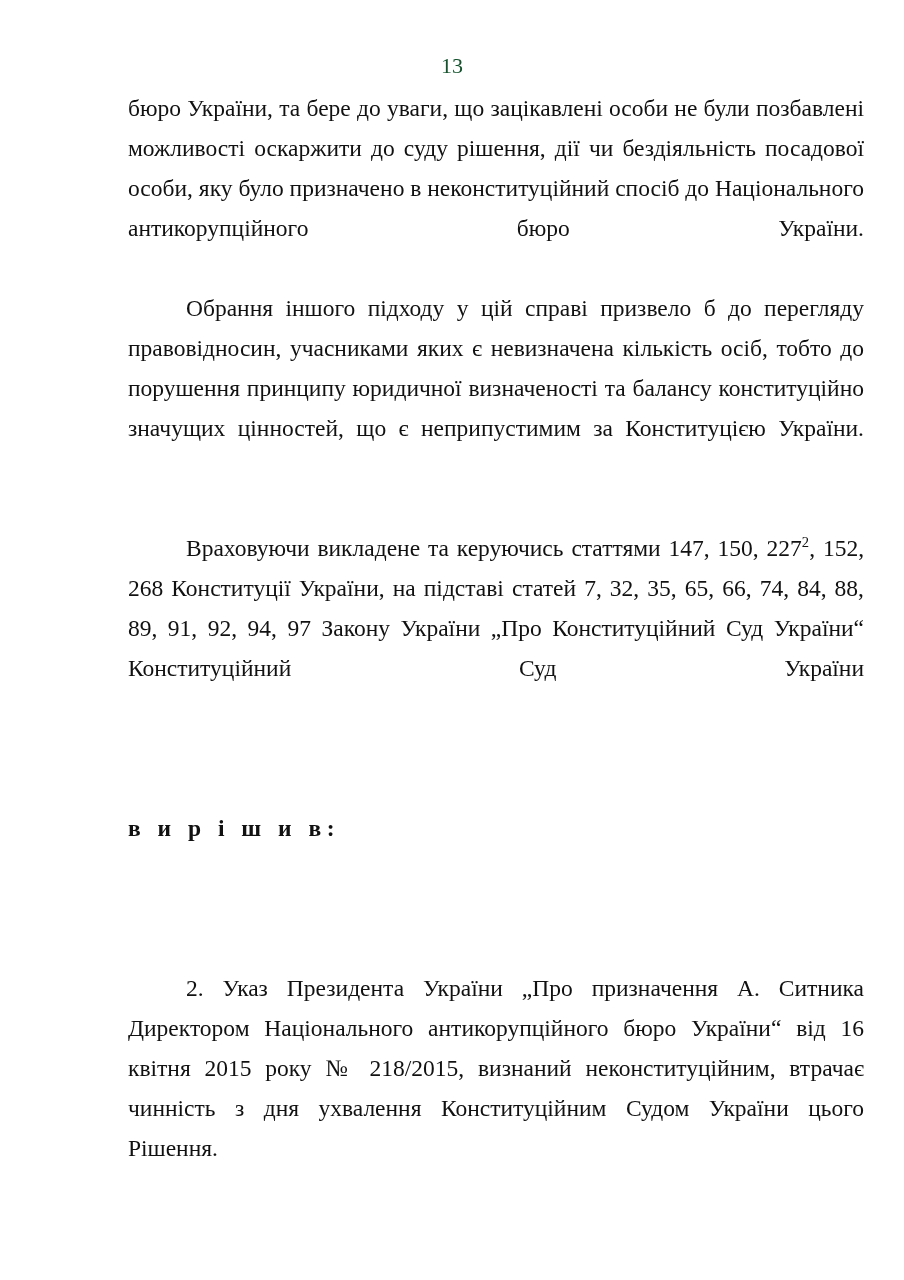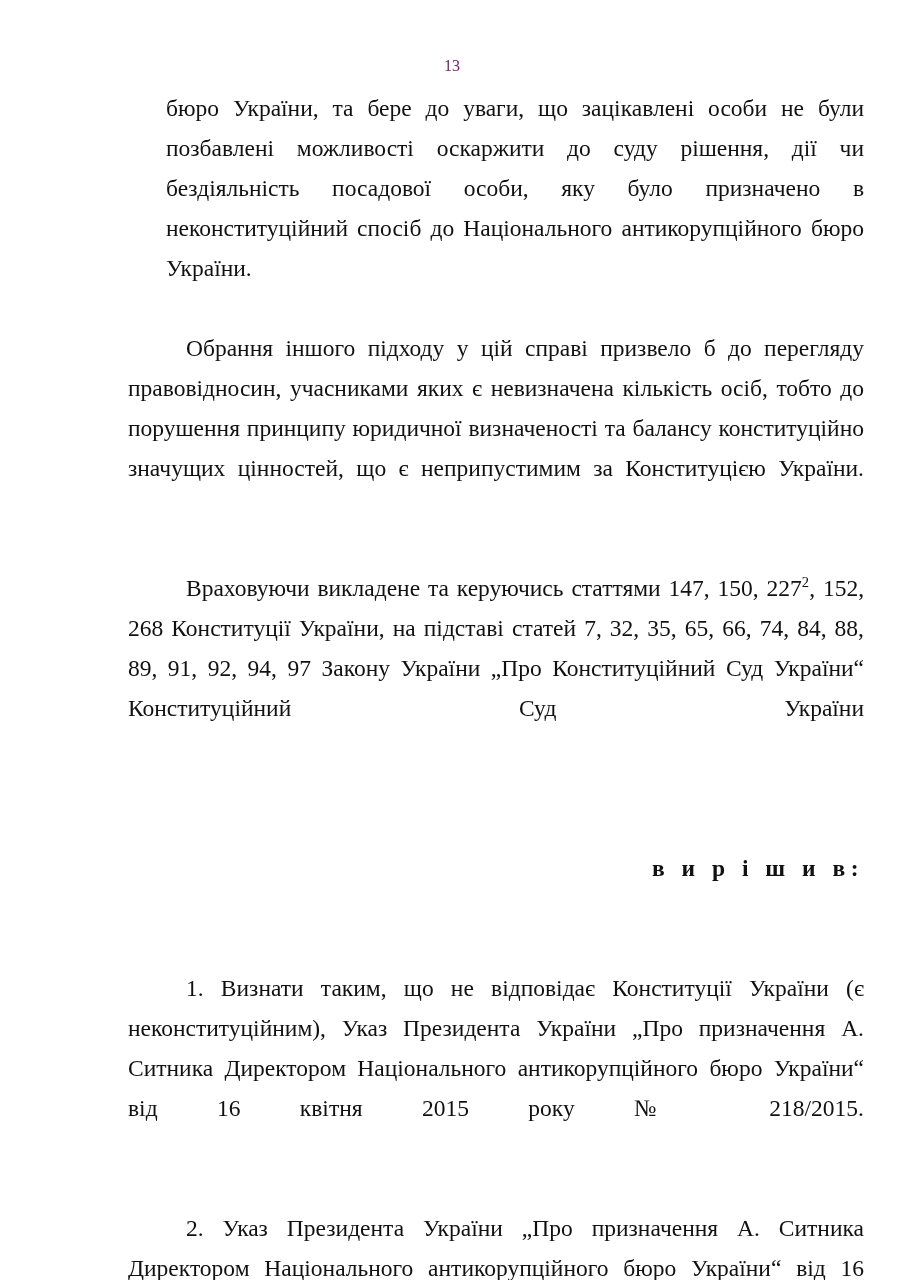--- a/index.html
+++ b/index.html
@@ -16,60 +16,59 @@
     overflow: hidden;
     font-family: "Liberation Serif", "DejaVu Serif", serif;
     color: #111111;
   }
   .page-number {
     position: absolute;
     top: 52px;
     left: 0;
     width: 904px;
     text-align: center;
-    font-size: 16px;
+    font-size: 22px;
     line-height: 28px;
-    color: #701a75;
+    color: #14532d;
   }
   .body-col {
     position: absolute;
     top: 88px;
     left: 128px;
     width: 736px;
   }
   p.para {
     margin: 0;
     font-size: 23.5px;
     line-height: 40px;
     text-align: justify;
     text-justify: inter-word;
     text-indent: 58px;
     hyphens: none;
   }
   p.para.noindent {
     text-indent: 0;
-    margin-left: 38px;
   }
   p.para:last-child {
     
   }
   
   p.para.stretch-last::after {
     content: "";
     display: inline-block;
     width: 100%;
   }
   .gap-1 { height: 40px; }
   .gap-2 { height: 80px; }
   .ruling-heading {
     margin: 0;
     font-size: 23.5px;
     line-height: 40px;
     font-weight: bold;
-    text-align: right;
+    text-align: left;
     letter-spacing: 5.5px;
     text-indent: 0;
   }
   sup.art-sup {
     font-size: 0.62em;
     vertical-align: super;
     line-height: 0;
   }
 </style>
 </head>
@@ -88,20 +87,19 @@
     <div class="gap-1"></div>
 
     <p class="para stretch-last"><span>Враховуючи викладене та керуючись статтями 147, 150, 227</span><sup class="art-sup">2</sup><span>, 152, 268 Конституції України, на підставі статей 7, 32, 35, 65, 66, 74, 84, 88, 89, 91, 92, 94, 97 Закону України „Про Конституційний Суд України“ Конституційний Суд України</span></p>
 
     <div class="gap-2"></div>
 
     <p class="ruling-heading">в и р і ш и в:</p>
 
     <div class="gap-2"></div>
 
-    <p class="para stretch-last">1. Визнати таким, що не відповідає Конституції України (є неконституційним), Указ Президента України „Про призначення А. Ситника Директором Національного антикорупційного бюро України“ від 16 квітня 2015 року № 218/2015.</p>
 
     <div class="gap-1"></div>
 
     <p class="para stretch-last">2. Указ Президента України „Про призначення А. Ситника Директором Національного антикорупційного бюро України“ від 16 квітня 2015 року № 218/2015, визнаний неконституційним, втрачає чинність з дня ухвалення Конституційним Судом України цього Рішення.</p>
 
   </div>
 </div>
 
 </body></html>

